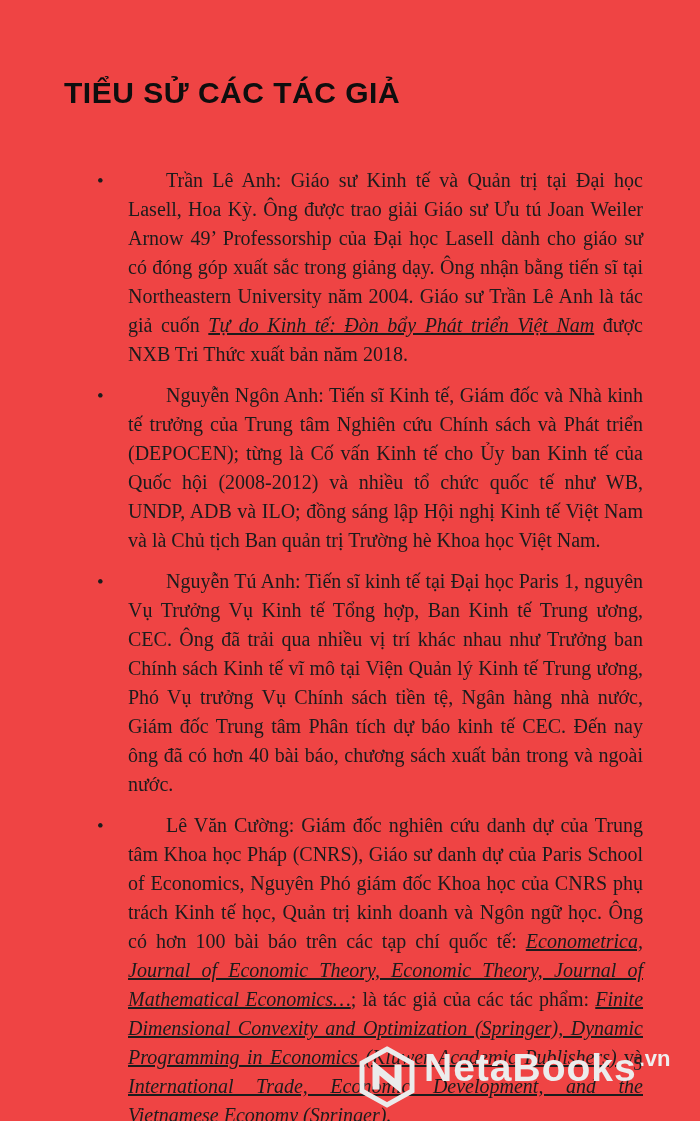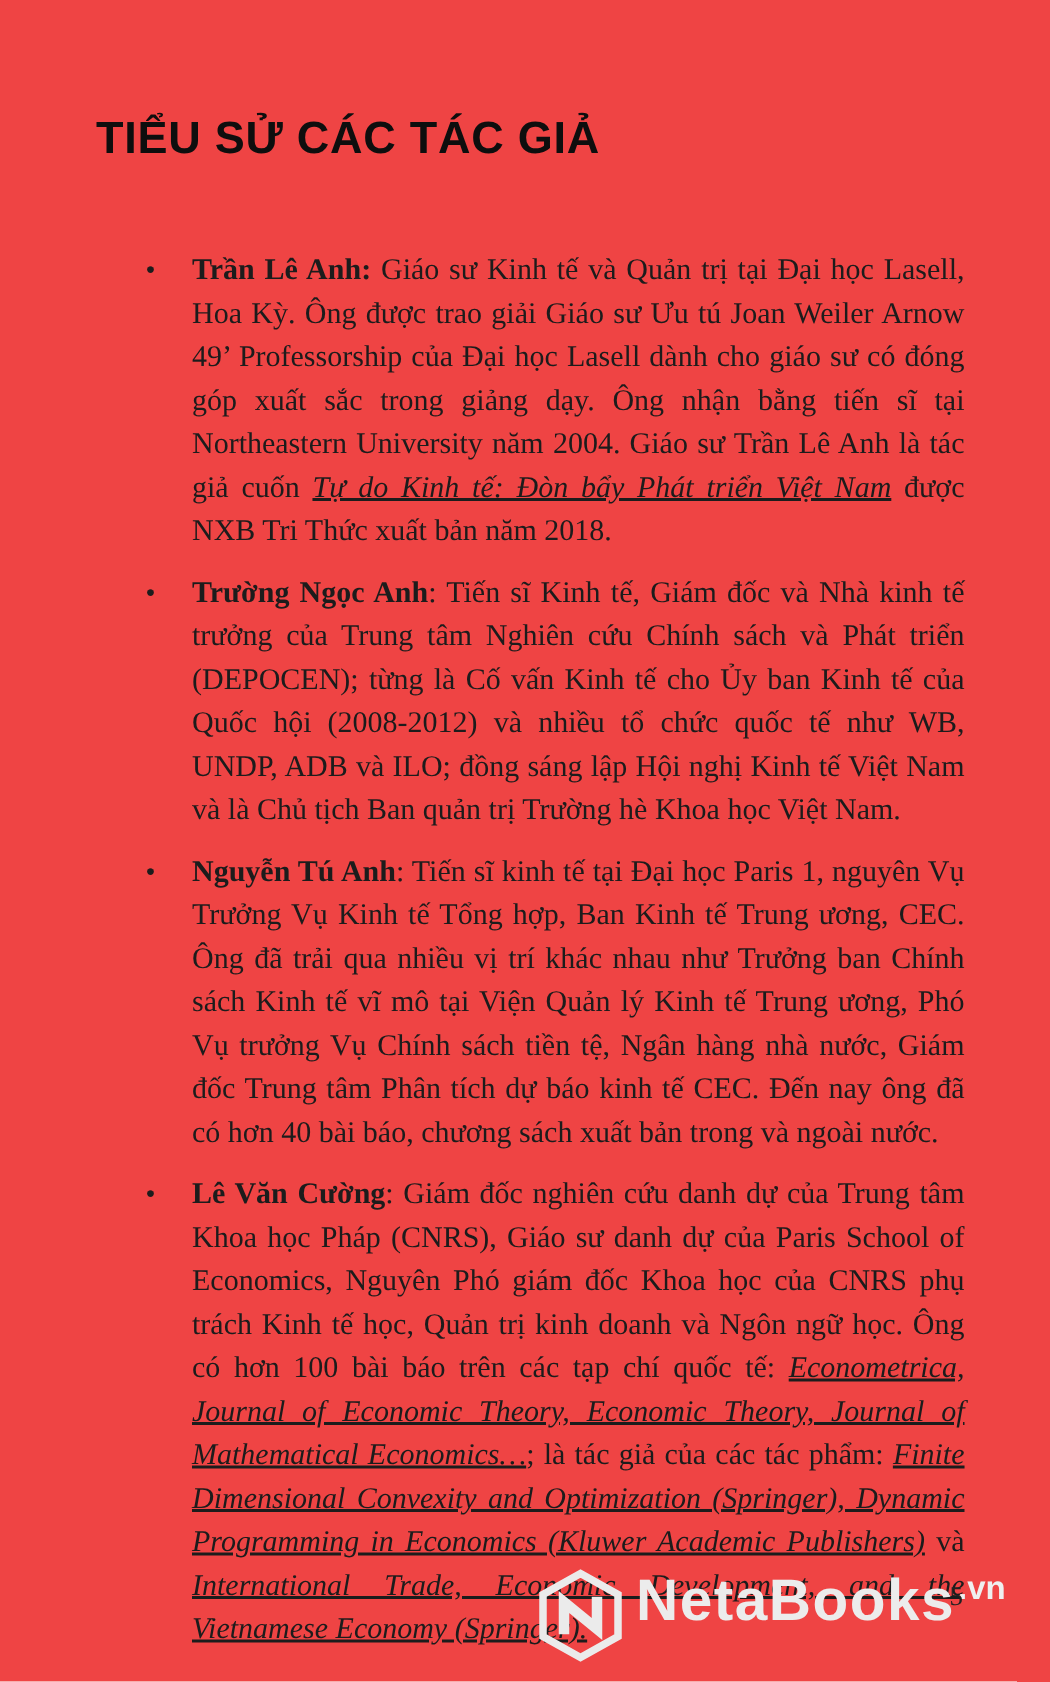--- a/index.html
+++ b/index.html
@@ -38,21 +38,21 @@
     color:#1c1c1c;
   }
   .bio-text {
     flex:1;
     margin:0;
     font-size:20px;
     line-height:29px;
     text-align:justify;
     color:#1c1c1c;
   }
-  .bio-text b { font-weight:bold; }
+  .bio-text b { font-weight:normal;margin-left:38px; }
   .bio-text i { font-style:italic;text-decoration:underline; }
   .watermark {
     position:absolute;
     left:358px; top:1046px;
     width:342px; height:64px;
     display:flex;
     align-items:flex-start;
     white-space:nowrap;
     pointer-events:none;
   }
@@ -86,21 +86,21 @@
 
   <h1 class="page-title">TIỂU SỬ CÁC TÁC GIẢ</h1>
 
   <div class="bios">
       <div class="bio-item">
         <span class="bullet">•</span>
         <p class="bio-text"><b>Trần Lê Anh: </b><span>Giáo sư Kinh tế và Quản trị tại Đại học Lasell, Hoa Kỳ. Ông được trao giải Giáo sư Ưu tú Joan Weiler Arnow 49’ Professorship của Đại học Lasell dành cho giáo sư có đóng góp xuất sắc trong giảng dạy. Ông nhận bằng tiến sĩ tại Northeastern University năm 2004.  Giáo sư Trần Lê Anh là tác giả cuốn </span><i>Tự do Kinh tế: Đòn bẩy Phát triển Việt Nam</i><span> được NXB Tri Thức xuất bản năm 2018.</span></p>
       </div>
       <div class="bio-item">
         <span class="bullet">•</span>
-        <p class="bio-text"><b>Trường Ngọc Anh</b><span>: Tiến sĩ Kinh tế, Giám đốc và Nhà kinh tế trưởng của Trung tâm Nghiên cứu Chính sách và Phát triển (DEPOCEN); từng là Cố vấn Kinh tế cho Ủy ban Kinh tế của Quốc hội (2008-2012) và nhiều tổ chức quốc tế như WB, UNDP, ADB và ILO; đồng sáng lập Hội nghị Kinh tế Việt Nam và là Chủ tịch Ban quản trị Trường hè Khoa học Việt Nam.</span></p>
+        <p class="bio-text"><b>Nguyễn Ngôn Anh</b><span>: Tiến sĩ Kinh tế, Giám đốc và Nhà kinh tế trưởng của Trung tâm Nghiên cứu Chính sách và Phát triển (DEPOCEN); từng là Cố vấn Kinh tế cho Ủy ban Kinh tế của Quốc hội (2008-2012) và nhiều tổ chức quốc tế như WB, UNDP, ADB và ILO; đồng sáng lập Hội nghị Kinh tế Việt Nam và là Chủ tịch Ban quản trị Trường hè Khoa học Việt Nam.</span></p>
       </div>
       <div class="bio-item">
         <span class="bullet">•</span>
         <p class="bio-text"><b>Nguyễn Tú Anh</b><span>: Tiến sĩ kinh tế tại Đại học Paris 1, nguyên Vụ Trưởng Vụ Kinh tế Tổng hợp, Ban Kinh tế Trung ương, CEC. Ông đã trải qua nhiều vị trí khác nhau như Trưởng ban Chính sách Kinh tế vĩ mô tại Viện Quản lý Kinh tế Trung ương, Phó Vụ trưởng Vụ Chính sách tiền tệ, Ngân hàng nhà nước, Giám đốc Trung tâm Phân tích dự báo kinh tế CEC. Đến nay ông đã có hơn 40 bài báo, chương sách xuất bản trong và ngoài nước.</span></p>
       </div>
       <div class="bio-item">
         <span class="bullet">•</span>
         <p class="bio-text"><b>Lê Văn Cường</b><span>: Giám đốc nghiên cứu danh dự của Trung tâm Khoa học Pháp (CNRS), Giáo sư danh dự của Paris School of Economics, Nguyên Phó giám đốc Khoa học của CNRS phụ trách Kinh tế học, Quản trị kinh doanh và Ngôn ngữ học. Ông có hơn 100 bài báo trên các tạp chí quốc tế: </span><i>Econometrica, Journal of Economic Theory, Economic Theory, Journal of Mathematical Economics…</i><span>; là tác giả của các tác phẩm: </span><i>Finite Dimensional Convexity and Optimization (Springer), Dynamic Programming in Economics (Kluwer Academic Publishers)</i><span> và </span><i>International Trade, Economic Development, and the Vietnamese Economy (Springer).</i></p>
       </div>
     </div>

